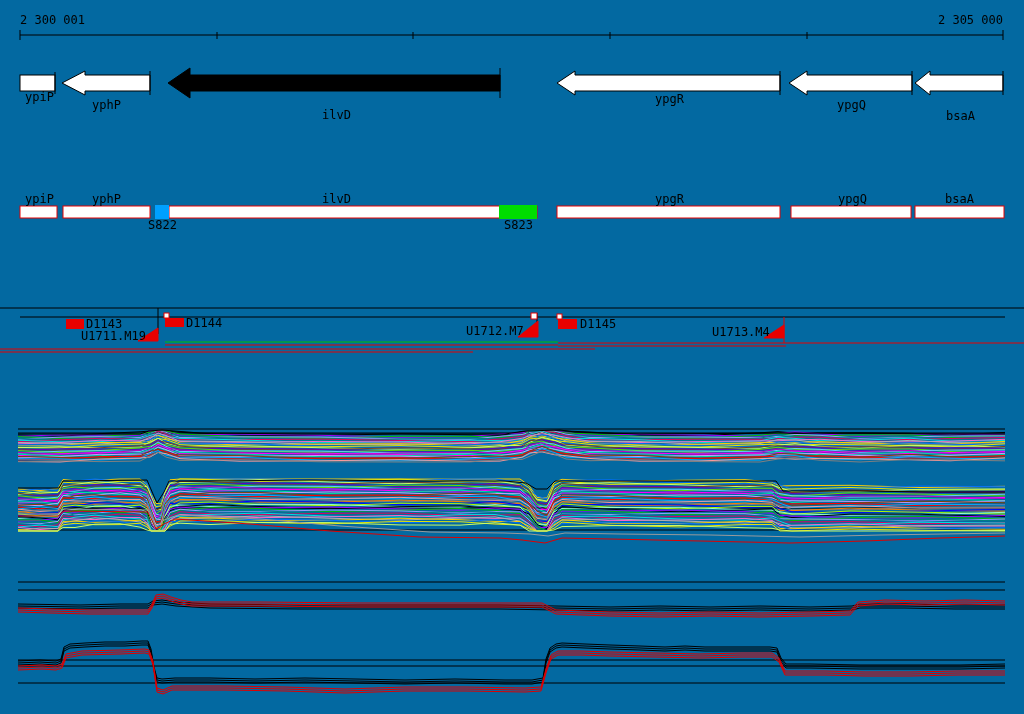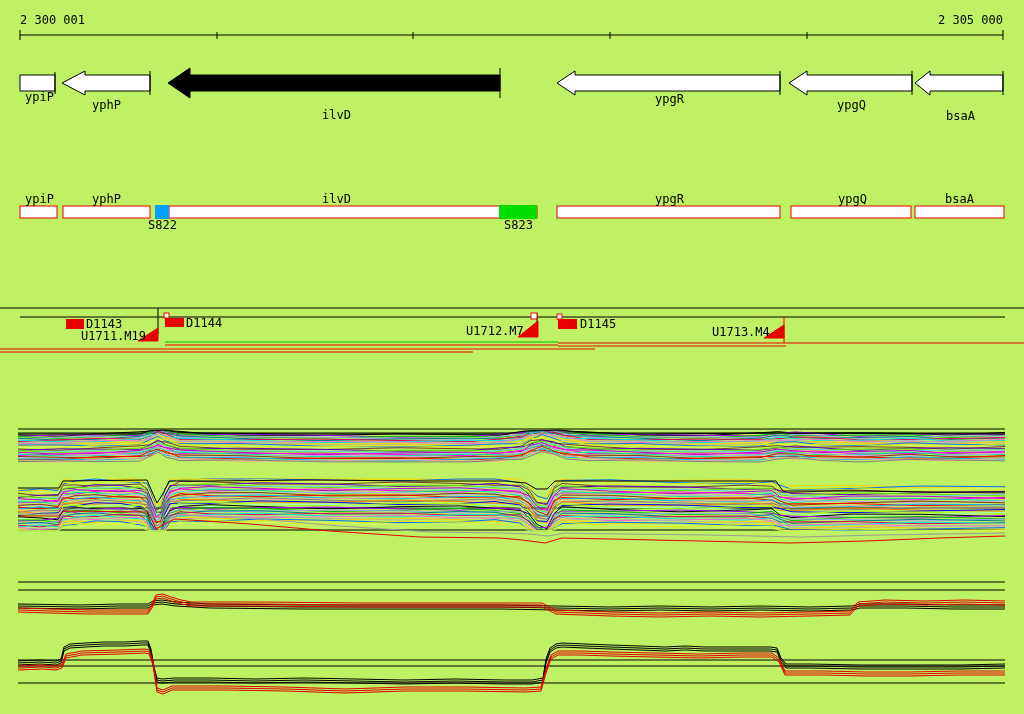--- a/index.html
+++ b/index.html
@@ -1,16 +1,16 @@
 <!DOCTYPE html>
 <html><head>
 <meta charset="utf-8">
 <style>
   html,body{margin:0;padding:0;background:#ffffff;}
-  .screen{position:relative;width:1024px;height:714px;background:#bef264;overflow:hidden;
+  .screen{position:relative;width:1024px;height:714px;background:#0369a1;overflow:hidden;
           font-family:"DejaVu Sans Mono", monospace;}
   svg text{font-family:"DejaVu Sans Mono", monospace;font-size:12px;fill:#000;}
 </style>
 </head>
 <body>
 
 <div class="screen">
   <svg id="viz" width="1024" height="714" viewBox="0 0 1024 714" xmlns="http://www.w3.org/2000/svg">
       <text x="20" y="24" text-anchor="start">2 300 001</text>
       <text x="1003" y="24" text-anchor="end">2 305 000</text>

